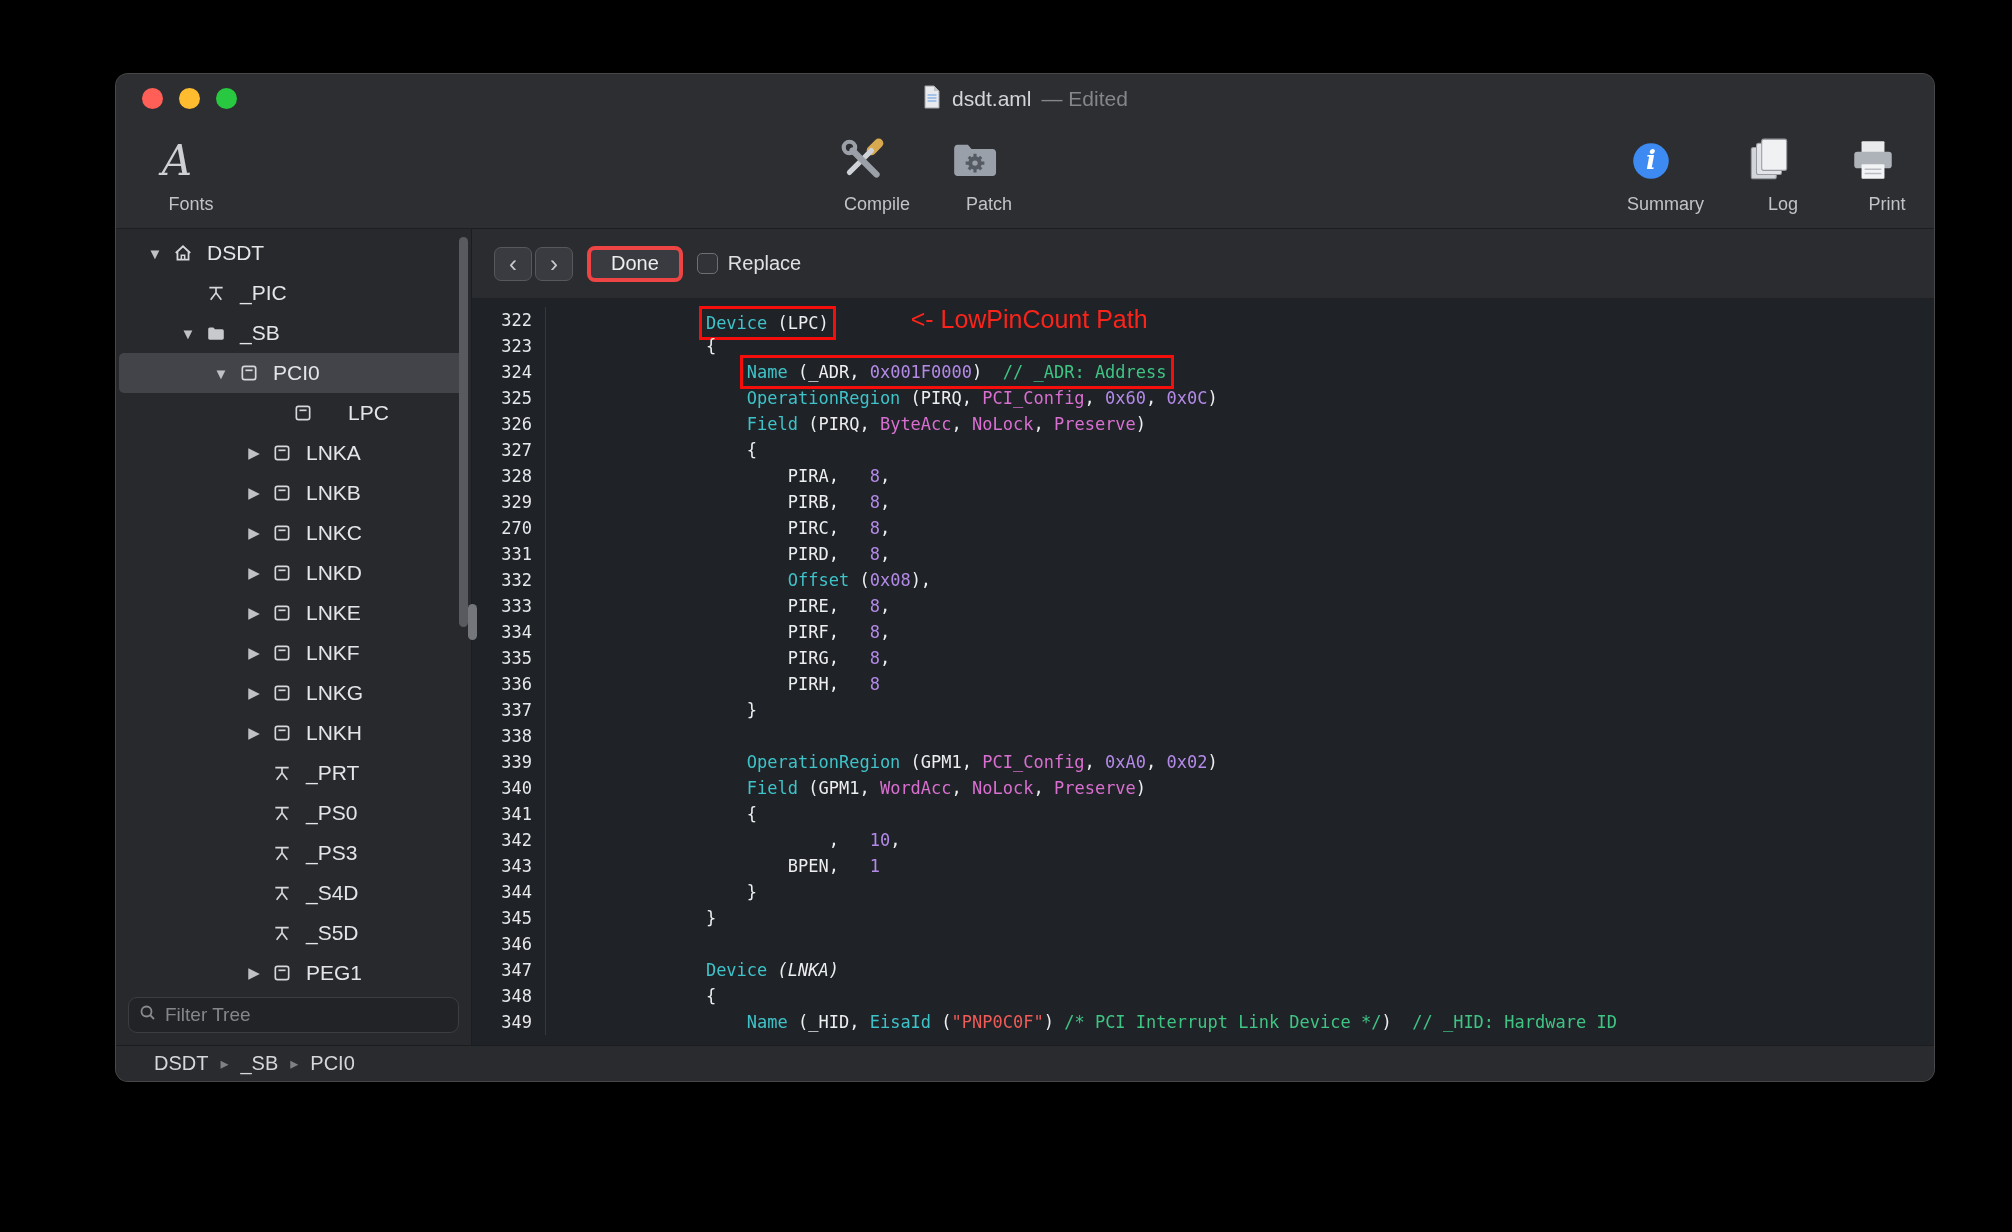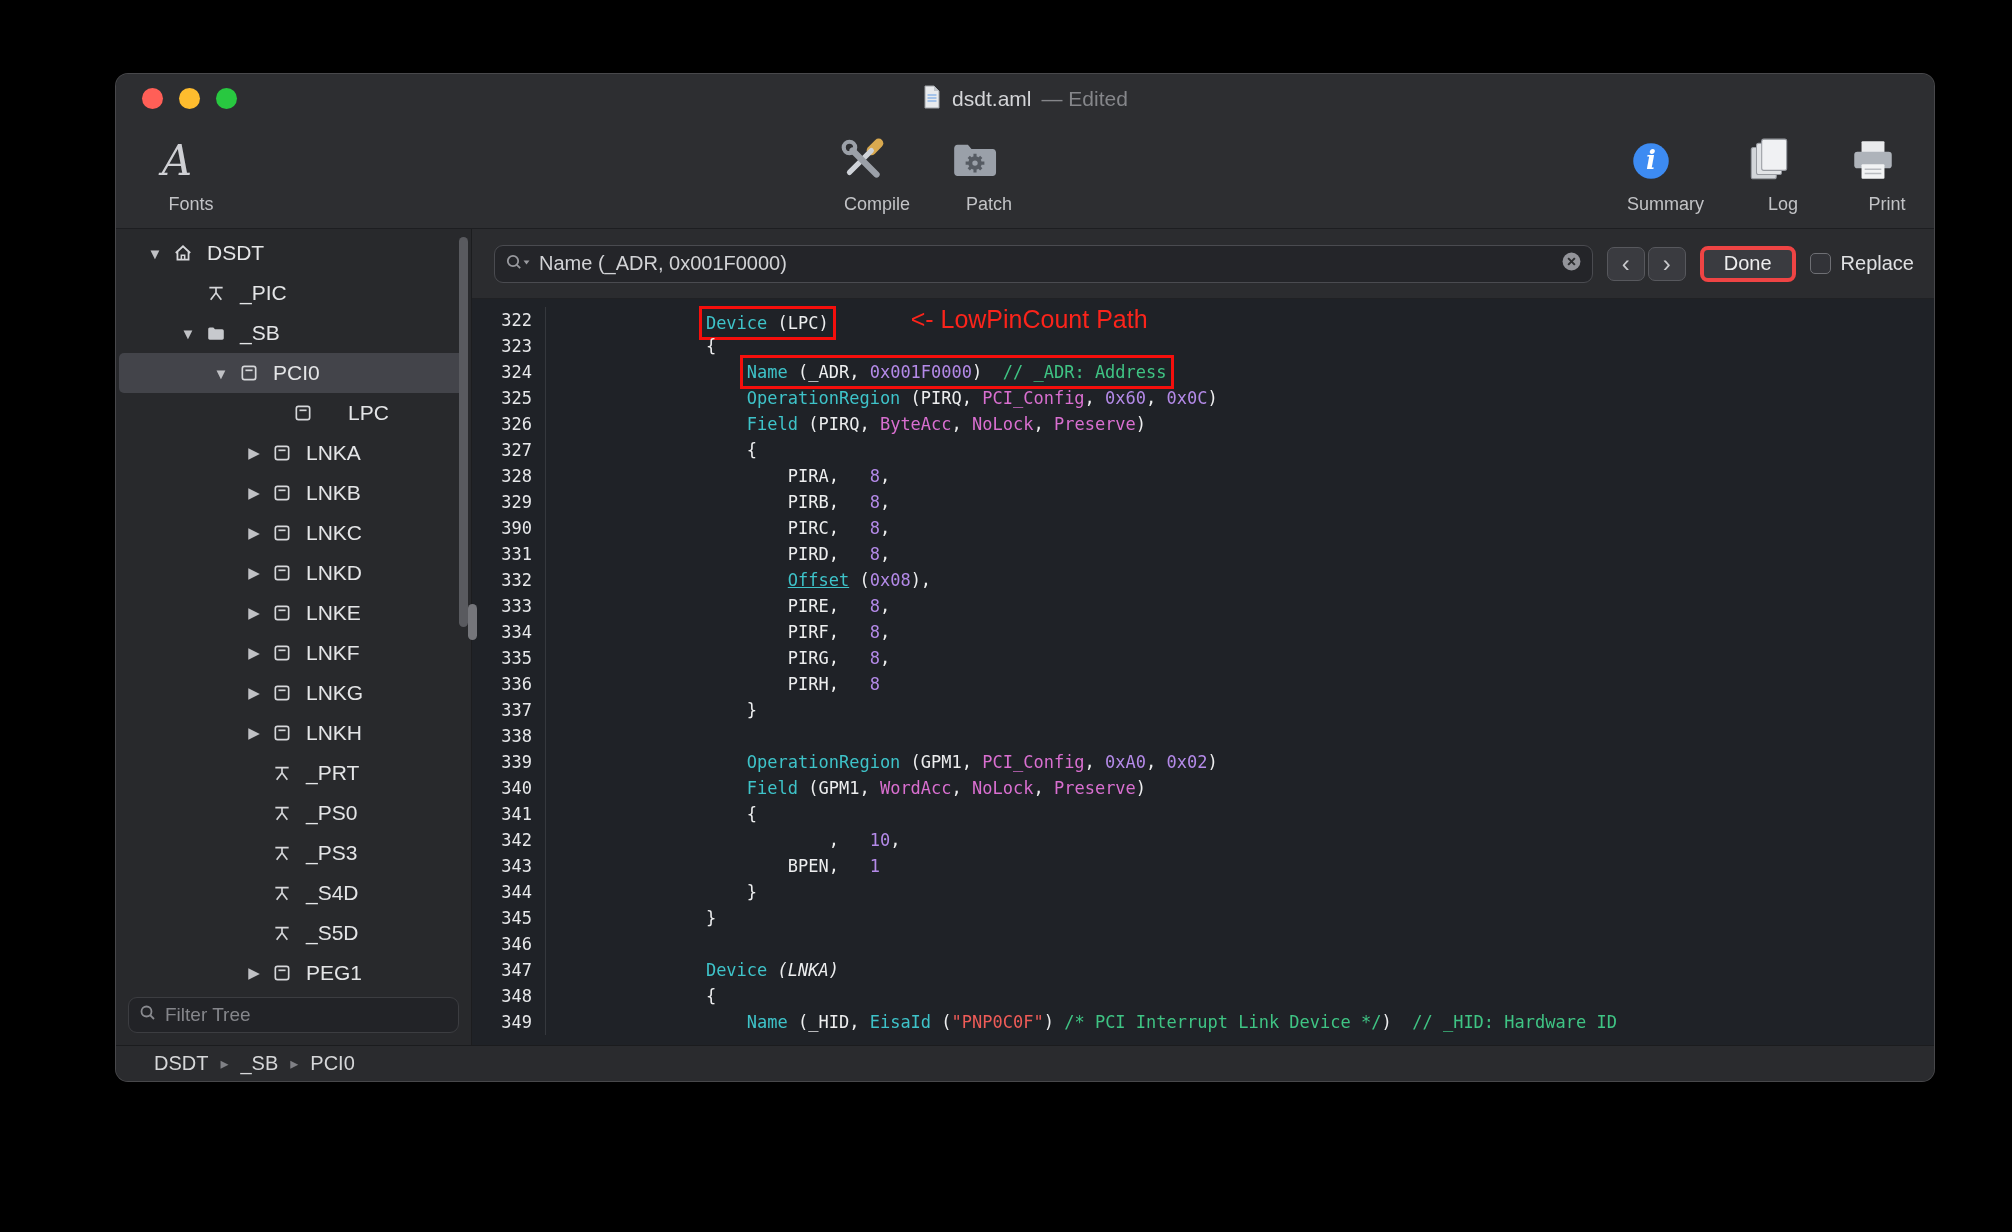--- a/index.html
+++ b/index.html
@@ -386,36 +386,20 @@
             </svg>
         </span>
         <input placeholder="Filter Tree" style="">
       </div>
     </div>
     <div class="splitter"></div>
 
     <div class="content">
 
       <div class="searchbar">
-        <div class="search-field">
-          <span>
-            <svg viewBox="0 0 26 18" width="26" height="18">
-                <circle cx="8" cy="8" r="5.2" fill="none" stroke="#999a9f" stroke-width="1.8"></circle>
-                <line x1="11.8" y1="11.8" x2="15.2" y2="15.2" stroke="#999a9f" stroke-width="1.8"></line>
-                <path d="M18.5 7.5h6l-3 4z" fill="#999a9f"></path>
-              </svg>
-          </span>
-          <input value="Name (_ADR, 0x001F0000)" style="">
-          <span>
-            <svg viewBox="0 0 20 20" width="21" height="21">
-                <circle cx="10" cy="10" r="8.5" fill="#93949a"></circle>
-                <path d="M6.8 6.8l6.4 6.4M13.2 6.8l-6.4 6.4" stroke="#2b2c2f" stroke-width="1.9"></path>
-              </svg>
-          </span>
-        </div>
         <div class="nav-btns">
           <button>‹</button>
           <button>›</button>
         </div>
         <button class="done">Done</button>
         <label class="replace">
           <span class="checkbox"></span>
           <span>Replace</span>
         </label>
       </div>
@@ -448,30 +432,30 @@
             </div>
             <div class="code-line">
               <span class="ln">328</span>
               <span class="code-content"><span style="color: rgb(237, 238, 239);">                PIRA,   </span><span style="color: rgb(180, 138, 232);">8</span><span style="color: rgb(237, 238, 239);">,</span></span>
             </div>
             <div class="code-line">
               <span class="ln">329</span>
               <span class="code-content"><span style="color: rgb(237, 238, 239);">                PIRB,   </span><span style="color: rgb(180, 138, 232);">8</span><span style="color: rgb(237, 238, 239);">,</span></span>
             </div>
             <div class="code-line">
-              <span class="ln">390</span>
+              <span class="ln">270</span>
               <span class="code-content"><span style="color: rgb(237, 238, 239);">                PIRC,   </span><span style="color: rgb(180, 138, 232);">8</span><span style="color: rgb(237, 238, 239);">,</span></span>
             </div>
             <div class="code-line">
               <span class="ln">331</span>
               <span class="code-content"><span style="color: rgb(237, 238, 239);">                PIRD,   </span><span style="color: rgb(180, 138, 232);">8</span><span style="color: rgb(237, 238, 239);">,</span></span>
             </div>
             <div class="code-line">
               <span class="ln">332</span>
-              <span class="code-content"><span style="color: rgb(237, 238, 239);">                </span><span style="color: rgb(62, 195, 201); text-decoration: underline;">Offset</span><span style="color: rgb(237, 238, 239);"> (</span><span style="color: rgb(180, 138, 232);">0x08</span><span style="color: rgb(237, 238, 239);">),</span></span>
+              <span class="code-content"><span style="color: rgb(237, 238, 239);">                </span><span style="color: rgb(62, 195, 201);">Offset</span><span style="color: rgb(237, 238, 239);"> (</span><span style="color: rgb(180, 138, 232);">0x08</span><span style="color: rgb(237, 238, 239);">),</span></span>
             </div>
             <div class="code-line">
               <span class="ln">333</span>
               <span class="code-content"><span style="color: rgb(237, 238, 239);">                PIRE,   </span><span style="color: rgb(180, 138, 232);">8</span><span style="color: rgb(237, 238, 239);">,</span></span>
             </div>
             <div class="code-line">
               <span class="ln">334</span>
               <span class="code-content"><span style="color: rgb(237, 238, 239);">                PIRF,   </span><span style="color: rgb(180, 138, 232);">8</span><span style="color: rgb(237, 238, 239);">,</span></span>
             </div>
             <div class="code-line">

